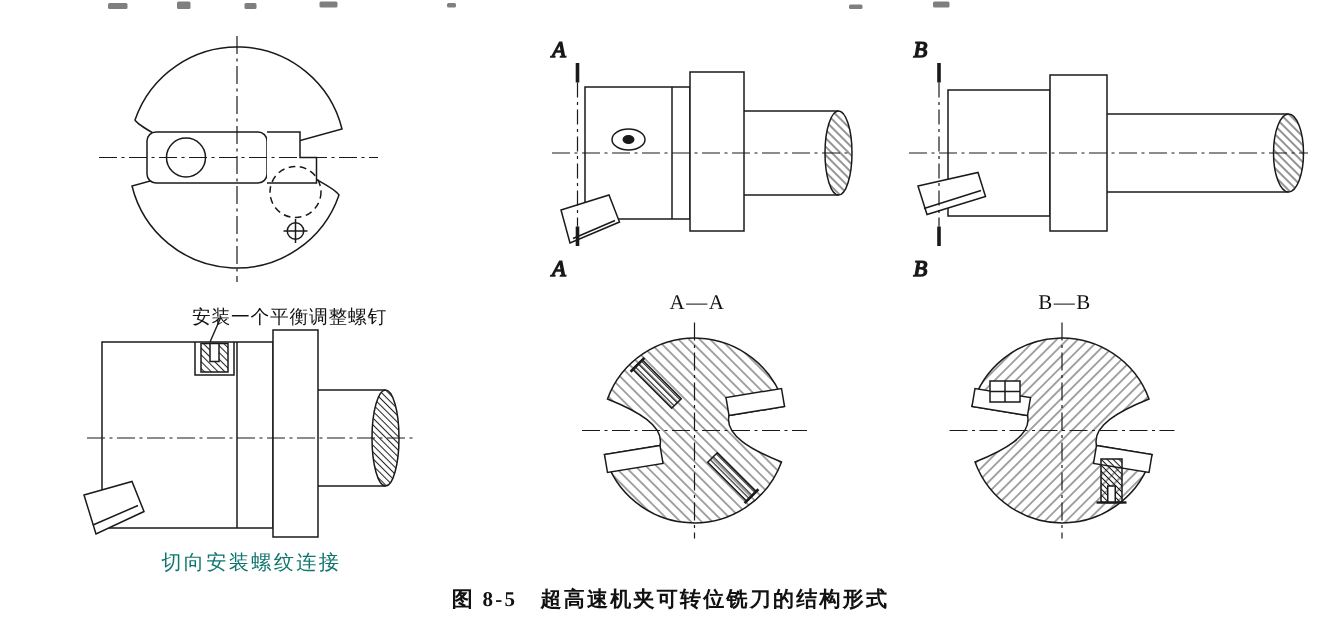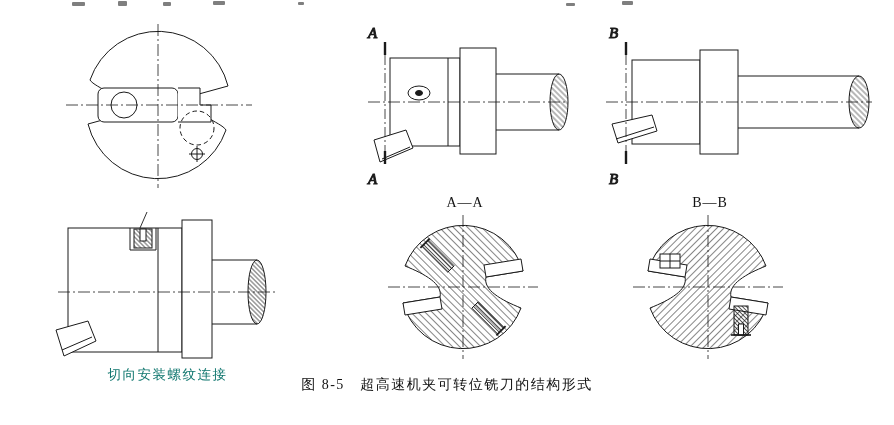--- a/index.html
+++ b/index.html
@@ -3,21 +3,21 @@
 <meta charset="utf-8">
 <style>
   * { margin:0; padding:0; box-sizing:border-box; }
   html,body { background:#ffffff; }
   body { font-family:"Liberation Serif","DejaVu Serif",serif; }
   .page { position:relative; width:894px; height:425px; background:#ffffff; overflow:hidden; }
   svg.panel { position:absolute; overflow:visible; }
   .cn-label { font-size:13px; color:#121212; letter-spacing:1px; white-space:nowrap; }
   .view-caption { position:absolute; font-size:13.5px; color:#0f766e; text-align:center; letter-spacing:1.5px; white-space:nowrap; }
   .sec-title { position:absolute; font-size:14px; text-align:center; color:#121212; letter-spacing:1px; }
-  .fig-caption { position:absolute; left:0; width:894px; top:376px; text-align:center; font-size:14px; font-weight:normal; color:#111; letter-spacing:1.5px; }
+  .fig-caption { position:absolute; left:0; width:894px; top:391px; text-align:center; font-size:14px; font-weight:bold; color:#111; letter-spacing:1.5px; }
   .annotation { position:absolute; left:128px; top:203px; font-size:12.5px; color:#121212; letter-spacing:0.5px; white-space:nowrap; }
   text.sl { font-style:italic; font-size:15px; font-family:"Liberation Serif","DejaVu Serif",serif; fill:#121212; }
   .smudge { position:absolute; background:#3a3a3a; opacity:0.65; border-radius:1px; }
 </style>
 </head>
 <body>
 
 <div class="page">
 
   <div class="smudge" style="left:72px;top:2px;width:13px;height:4px"></div>
@@ -93,20 +93,21 @@
       <g>
         <line x1="26" y1="30" x2="26" y2="43" stroke-width="2.4"></line>
         <line x1="26" y1="43" x2="26" y2="139" stroke-width="0.8" stroke-dasharray="10 3 2 3"></line>
         <line x1="26" y1="139" x2="26" y2="152" stroke-width="2.4"></line>
       </g>
       <text class="sl" x="9" y="26">B</text>
       <text class="sl" x="9" y="172">B</text>
     </g>
   </svg>
 
+  <div class="annotation cn-label">安装一个平衡调整螺钉</div>
 
   <svg class="panel" style="left:50px;top:200px" width="235" height="165" viewBox="0 0 235 165">
     <defs>
       <pattern id="p4h" width="3.2" height="3.2" patternUnits="userSpaceOnUse" patternTransform="rotate(45)">
         <line x1="0" y1="1.6" x2="3.2" y2="1.6" stroke="#222" stroke-width="0.7"></line>
       </pattern>
     </defs>
     <g stroke="#1a1a1a" stroke-width="1" fill="none">
       <rect x="18" y="28" width="114" height="124" fill="#ffffff"></rect>
       <line x1="108" y1="28" x2="108" y2="152"></line>

